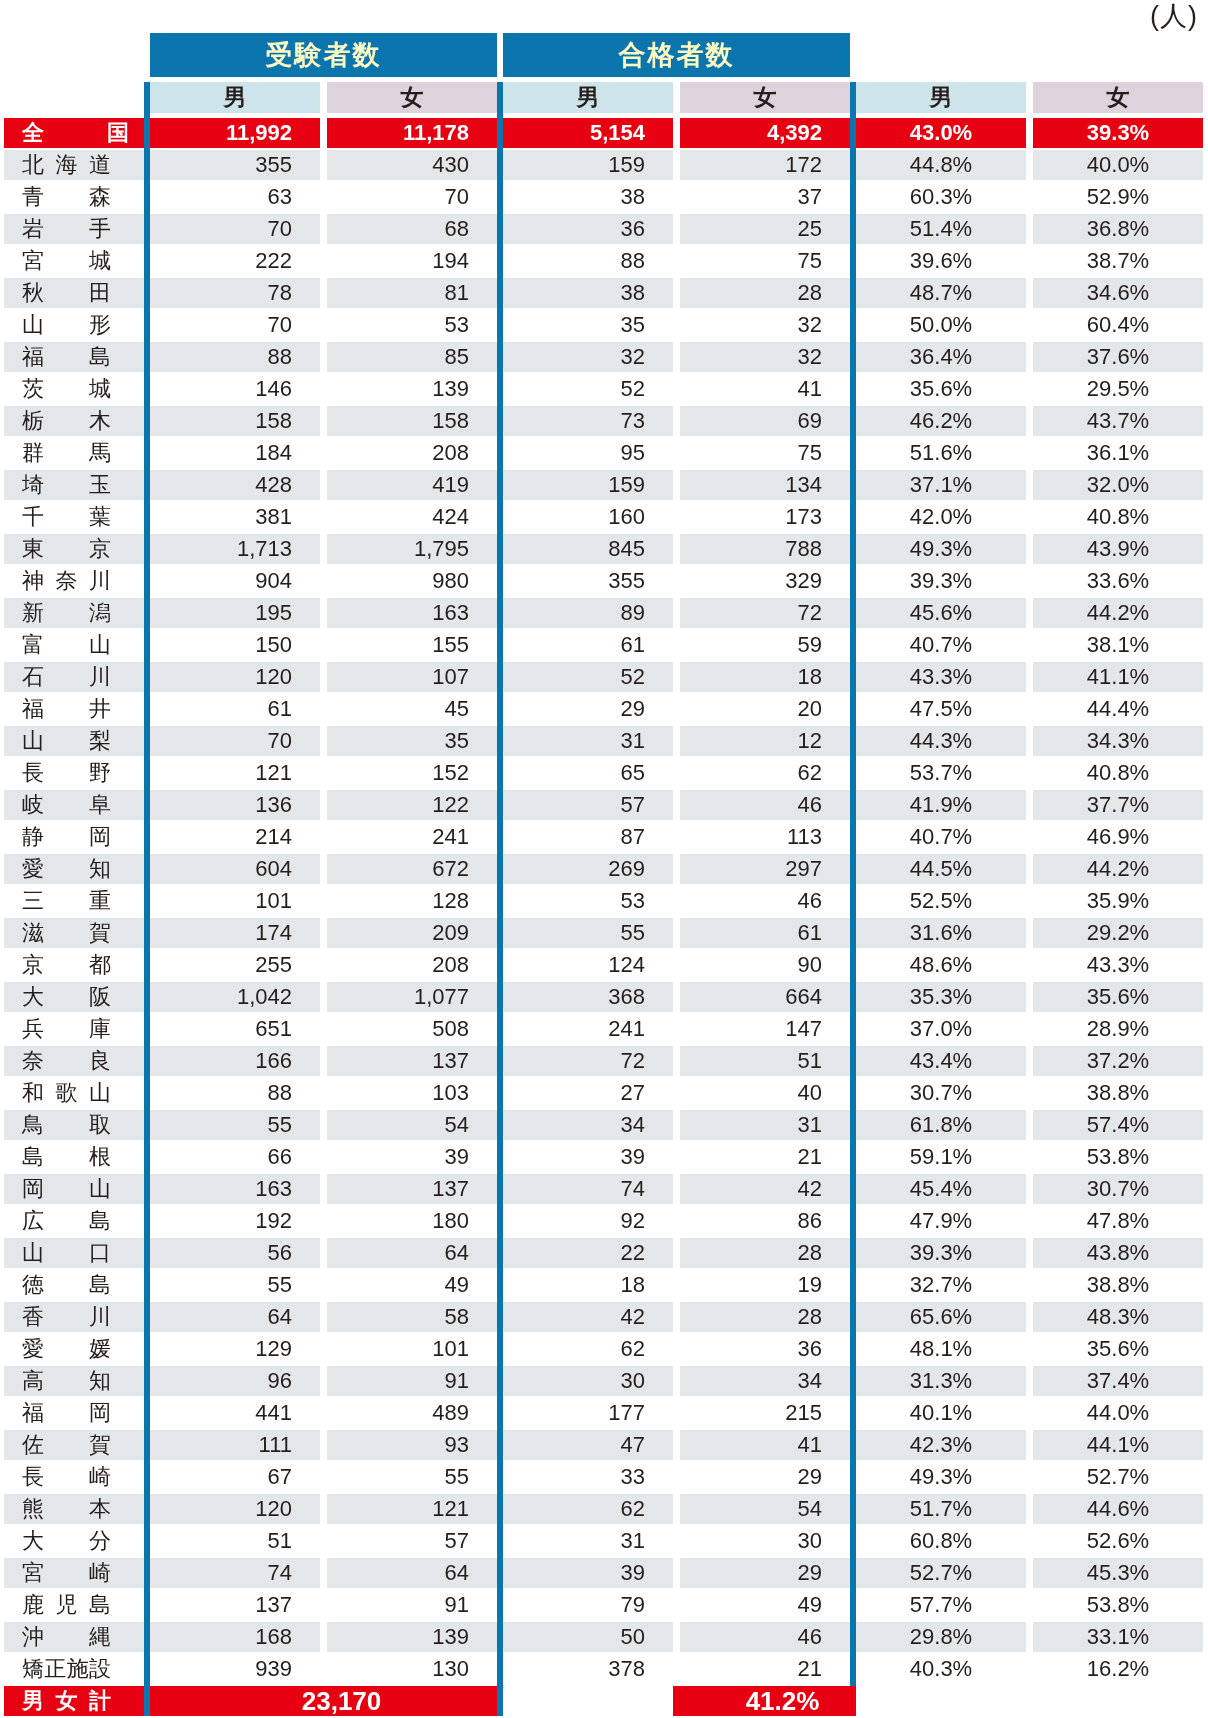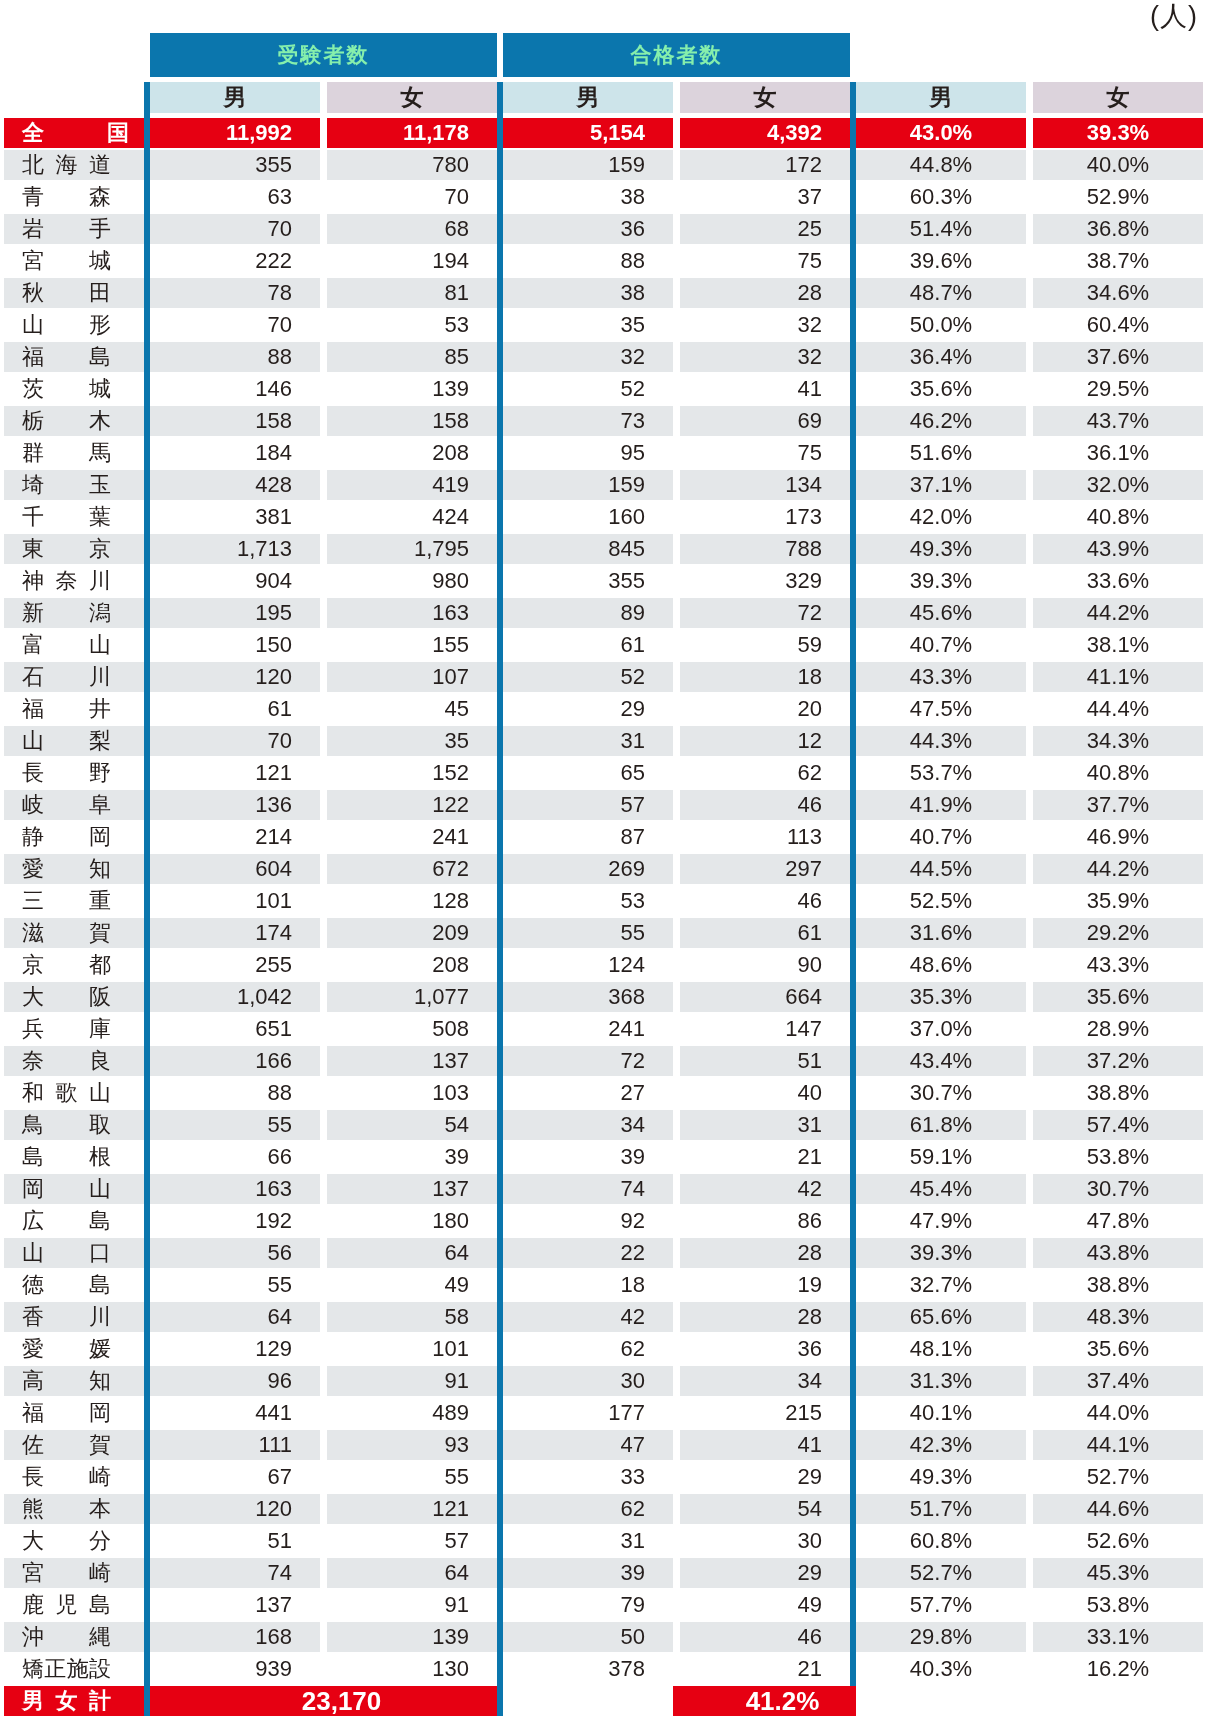--- a/index.html
+++ b/index.html
@@ -16,21 +16,21 @@
   .tablewrap{position:absolute;left:4px;top:33px;width:1199px;}
   .grid-row{
     display:grid;
     grid-template-columns:140px 6px 170px 7px 170px 6px 170px 7px 170px 6px 170px 7px 170px;
   }
   
   .ghead{height:44px;margin-bottom:5px;}
   .gband{
     grid-column:span 3;
     background:var(--blue);
-    color:#86efac;font-weight:bold;font-size:21px;
+    color:#fef9c3;font-weight:bold;font-size:27px;
     text-align:center;line-height:44px;
     letter-spacing:2px;
   }
   
   .tbody{position:relative;}
   .stripe{position:absolute;top:0;bottom:0;width:6px;background:var(--blue);}
   .stripe.s1{left:140px;} .stripe.s2{left:493px;} .stripe.s3{left:846px;}
   
   .subhead{height:31px;margin-bottom:5px;position:relative;}
   .sub-m,.sub-f{
@@ -115,21 +115,21 @@
         </div>
         <div class="grid-row trow alt">
           <div class="cell name-cell"><span class="name-span">
               <span>北</span>
               <span>海</span>
               <span>道</span>
             </span></div>
           <div class="sp"></div>
           <div class="cell num">355</div>
           <div class="sp"></div>
-          <div class="cell num">780</div>
+          <div class="cell num">430</div>
           <div class="sp"></div>
           <div class="cell num">159</div>
           <div class="sp"></div>
           <div class="cell num">172</div>
           <div class="sp"></div>
           <div class="cell pct">44.8%</div>
           <div class="sp"></div>
           <div class="cell pct">40.0%</div>
         </div>
         <div class="grid-row trow">

